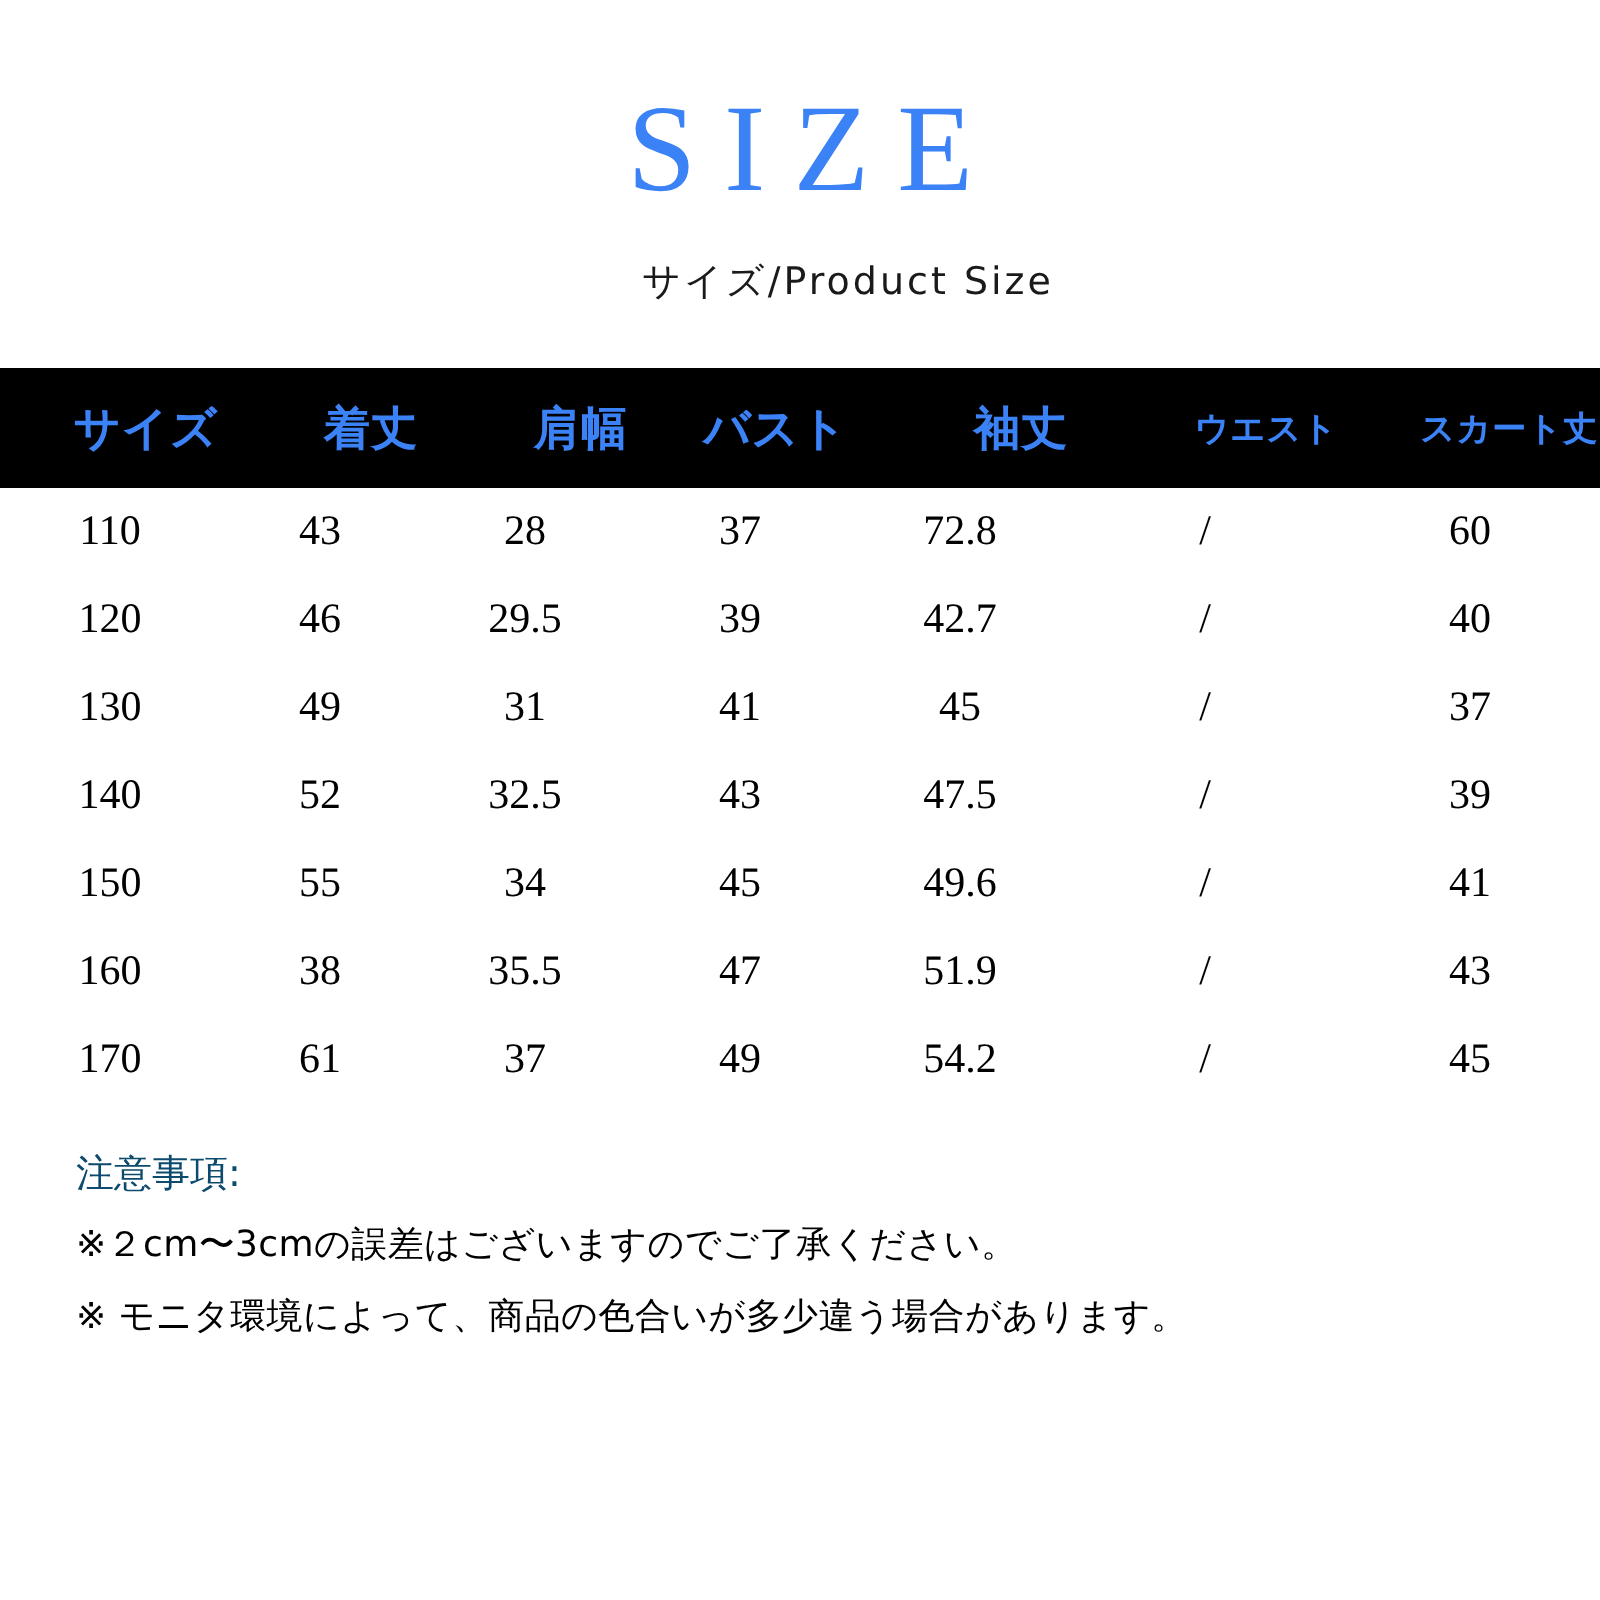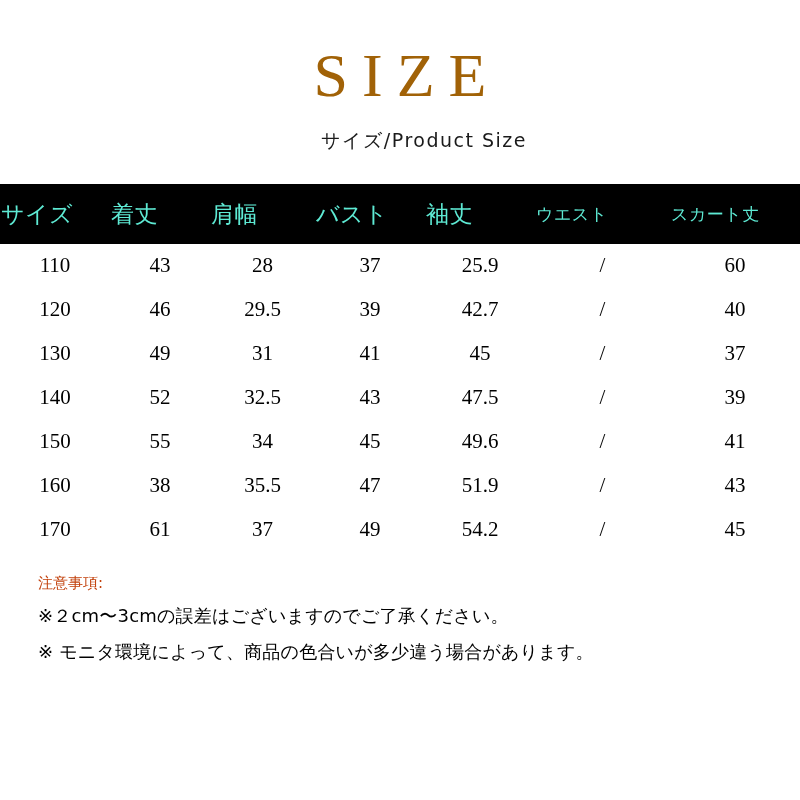--- a/index.html
+++ b/index.html
@@ -25,21 +25,21 @@
   .title-block {
     text-align: center;
     padding-top: 44px;
   }
   .main-title {
     font-family: "Liberation Serif", serif;
     font-size: 62px;
     letter-spacing: 14px;
     font-weight: 400;
     line-height: 1;
-    color: #a16207;
+    color: #3b82f6;
     padding-left: 14px; 
   }
   .sub-title {
     margin-top: 22px;
     font-family: "DejaVu Sans", sans-serif;
     font-size: 19px;
     letter-spacing: 1.5px;
     color: #1a1a1a;
     padding-left: 48px;
   }
@@ -48,27 +48,27 @@
   .size-table {
     margin-top: 30px;
     width: 800px;
     border-collapse: collapse;
     table-layout: fixed;
   }
   .size-table thead tr {
     background: #000000;
   }
   .size-table thead th {
-    color: #5eead4;
-    font-family: "DejaVu Sans", sans-serif;
-    font-weight: 400;
+    color: #3b82f6;
+    font-family: "DejaVu Sans", sans-serif;
+    font-weight: 700;
     font-size: 23px;
     height: 58px;
     vertical-align: middle;
-    text-align: left;
+    text-align: right;
     letter-spacing: 0.5px;
     white-space: nowrap;
   }
   .size-table thead th.small {
     font-size: 17px;
   }
   .size-table tbody td {
     font-family: "Liberation Serif", serif;
     font-size: 21px;
     text-align: center;
@@ -90,23 +90,23 @@
   col.c6 { width: 130px; }
 
   
   .notes {
     margin-top: 18px;
     padding-left: 38px;
     padding-right: 20px;
   }
   .notes-title {
     font-family: "DejaVu Sans", sans-serif;
-    font-size: 15px;
+    font-size: 19px;
     line-height: 1.9;
-    color: #c2410c;
+    color: #0c4a6e;
   }
   .note-line {
     font-family: "DejaVu Sans", sans-serif;
     font-size: 18px;
     line-height: 2.0;
     color: #000;
     letter-spacing: 0.2px;
   }
 </style>
 </head>
@@ -139,21 +139,21 @@
         <th class="small">ウエスト</th>
         <th class="small">スカート丈</th>
       </tr>
     </thead>
     <tbody>
       <tr>
         <td>110</td>
         <td>43</td>
         <td>28</td>
         <td>37</td>
-        <td>25.9</td>
+        <td>72.8</td>
         <td>/</td>
         <td>60</td>
       </tr>
       <tr>
         <td>120</td>
         <td>46</td>
         <td>29.5</td>
         <td>39</td>
         <td>42.7</td>
         <td>/</td>

